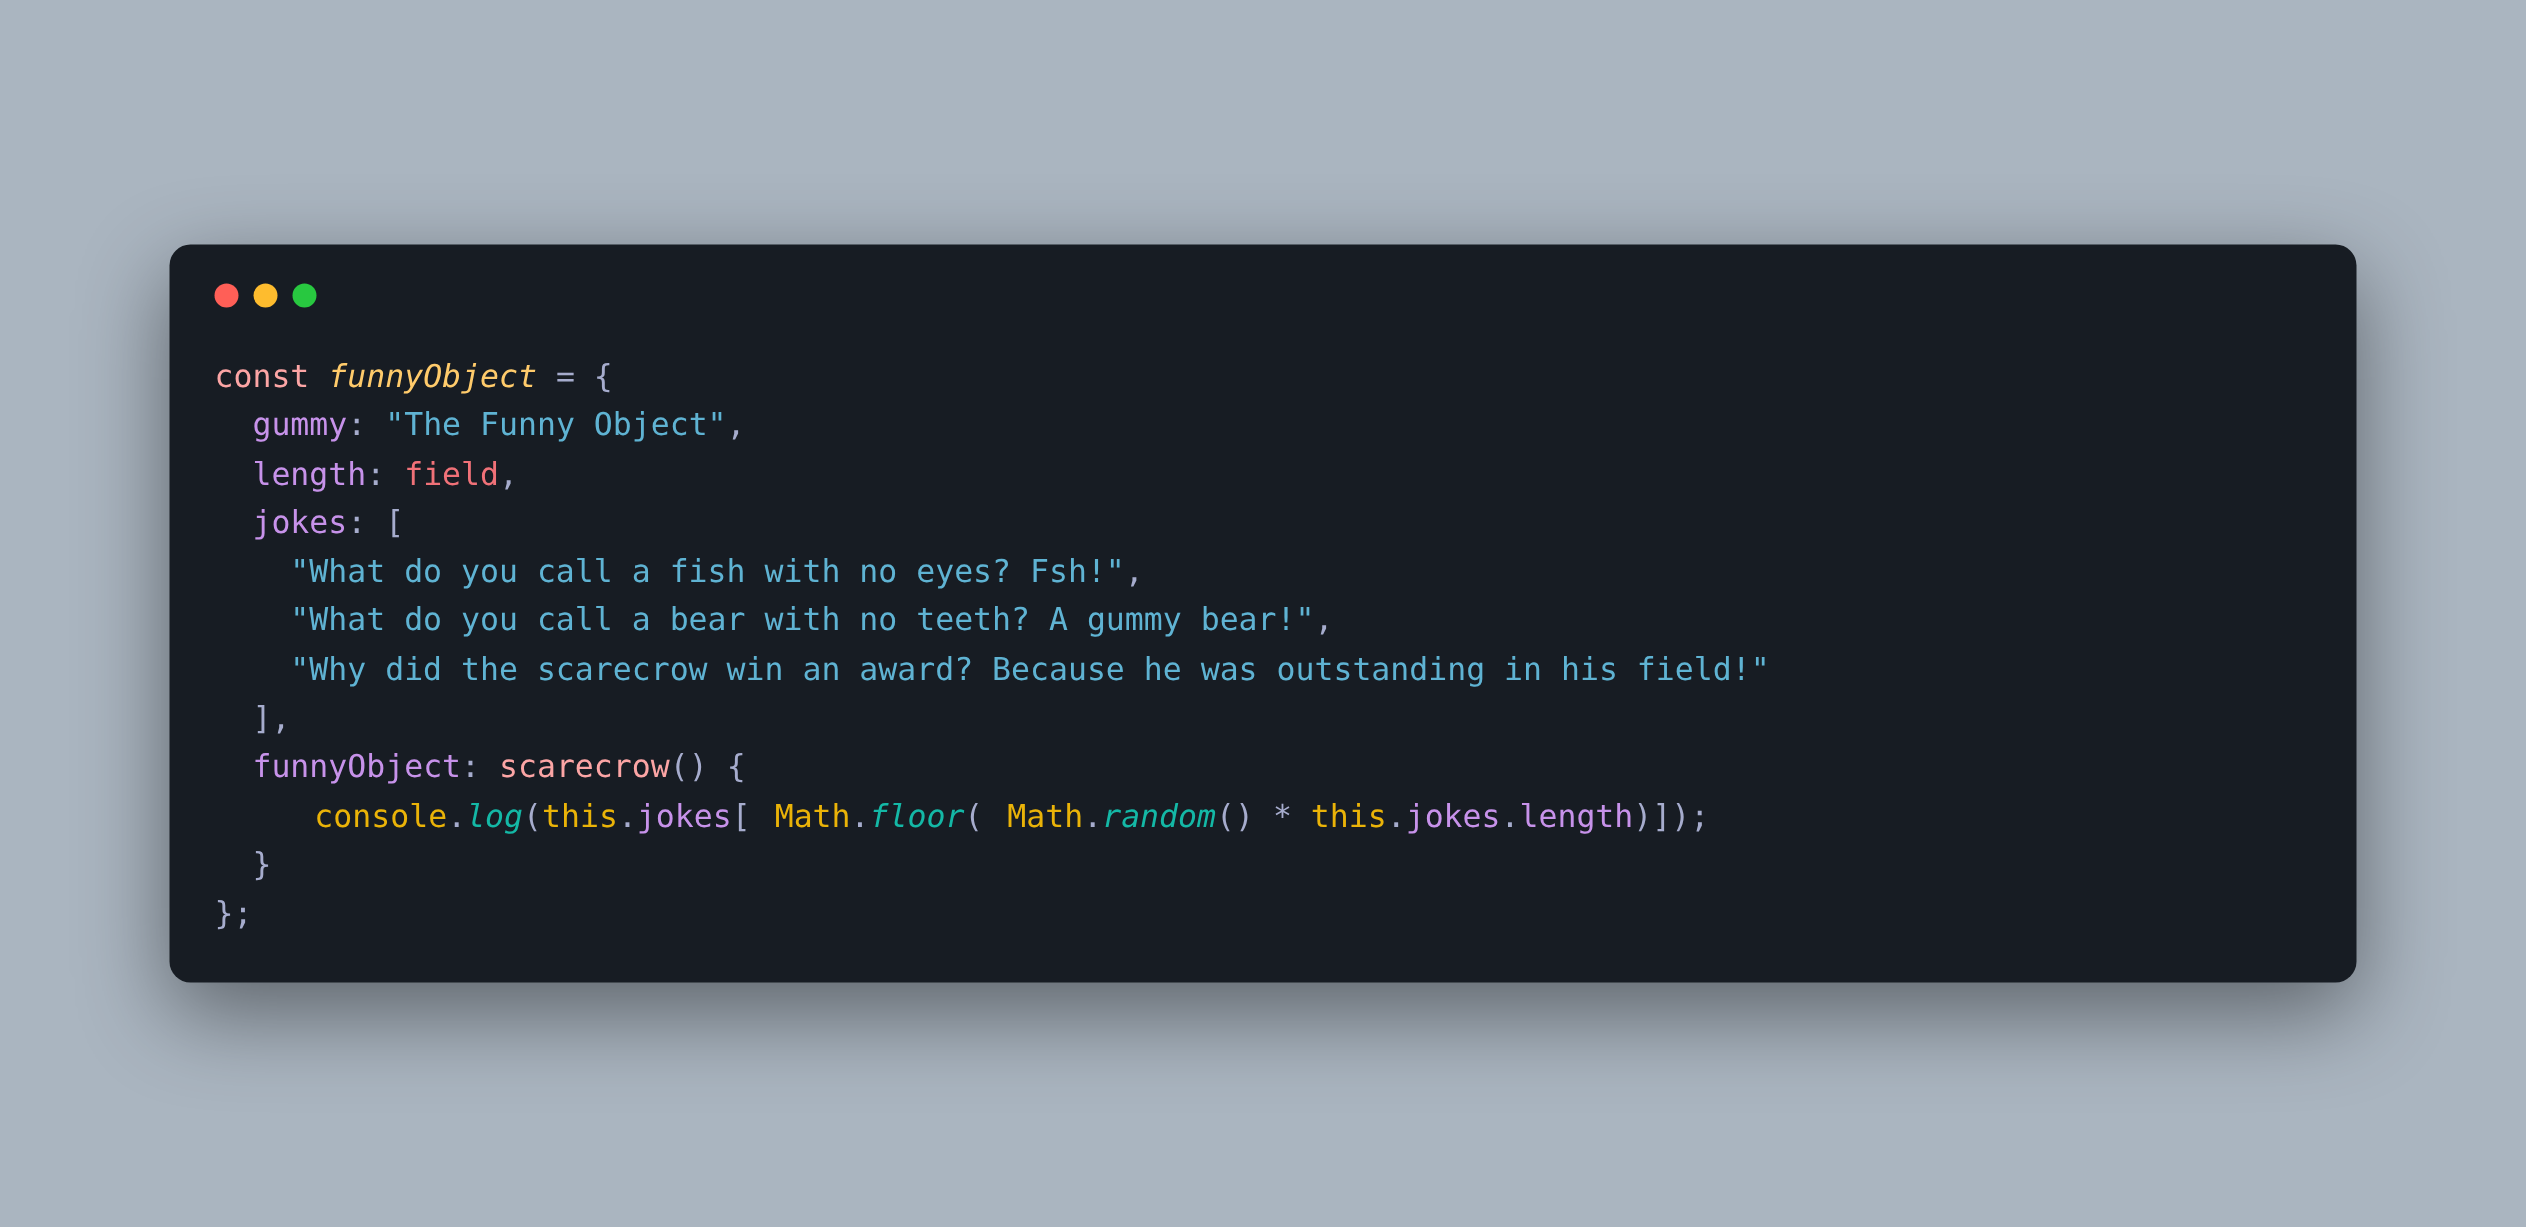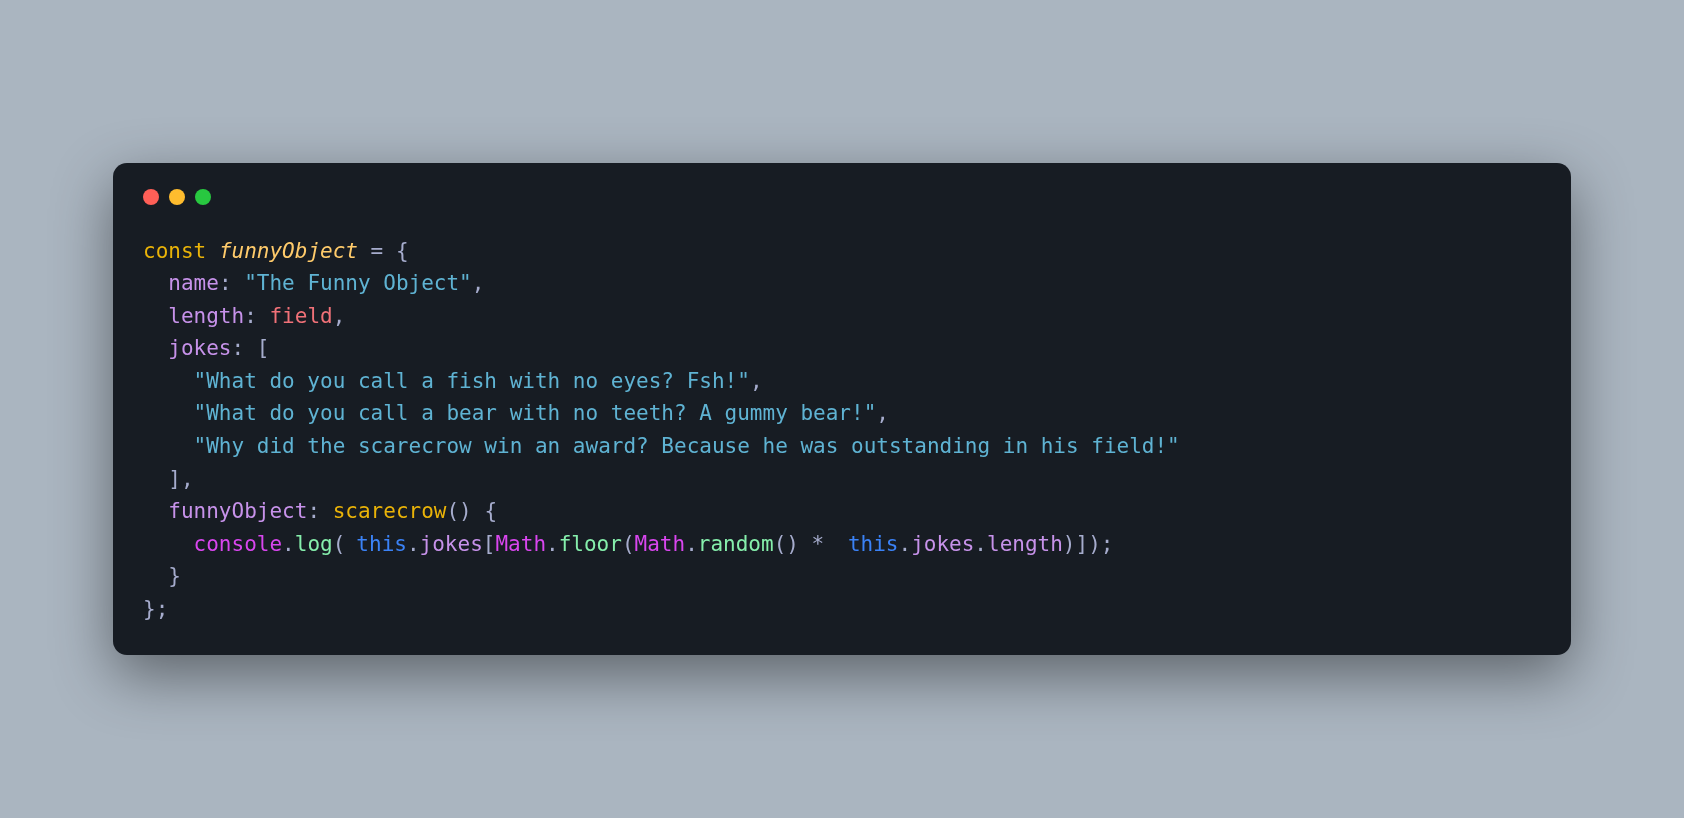--- a/index.html
+++ b/index.html
@@ -35,42 +35,42 @@
     }
     .dot.red { background: #ff5f57; }
     .dot.yellow { background: #febc2e; }
     .dot.green { background: #28c840; }
     .code {
       font-size: 21px;
       line-height: 1.55;
       white-space: pre;
       color: #a6accd;
     }
-    .kw { color: #eab308; margin-top: 40px; }
+    .kw { color: #fca5a5; margin-top: 40px; }
     .var { color: #ffcb6b; font-style: italic; }
     .op { color: #a6accd; }
     .punct { color: #a6accd; }
     .prop { color: #c792ea; }
     .str { color: #5fb3d3; }
     .bool { color: #f07178; }
-    .fn { color: #86efac; }
-    .id { color: #d946ef; }
-    .this { color: #3b82f6; margin-left: 11px; }
+    .fn { color: #14b8a6; font-style: italic; }
+    .id { color: #eab308; margin-left: 16px; }
+    .this { color: #eab308; }
   </style>
 </head>
 <body>
 
 <div class="window">
   <div class="titlebar">
     <div class="dot red"></div>
     <div class="dot yellow"></div>
     <div class="dot green"></div>
   </div>
   <div class="code"><span class="kw">const</span> <span class="var">funnyObject</span><span class="op"> = </span><span class="punct">{</span>
-  <span class="prop">name</span><span class="punct">: </span><span class="str">"The Funny Object"</span><span class="punct">,</span>
+  <span class="prop">gummy</span><span class="punct">: </span><span class="str">"The Funny Object"</span><span class="punct">,</span>
   <span class="prop">length</span><span class="punct">: </span><span class="bool">field</span><span class="punct">,</span>
   <span class="prop">jokes</span><span class="punct">: </span><span class="punct">[</span>
     <span class="str">"What do you call a fish with no eyes? Fsh!"</span><span class="punct">,</span>
     <span class="str">"What do you call a bear with no teeth? A gummy bear!"</span><span class="punct">,</span>
     <span class="str">"Why did the scarecrow win an award? Because he was outstanding in his field!"</span>
   <span class="punct">]</span><span class="punct">,</span>
   <span class="prop">funnyObject</span><span class="punct">: </span><span class="kw">scarecrow</span><span class="punct">()</span><span> </span><span class="punct">{</span>
     <span class="id">console</span><span class="punct">.</span><span class="fn">log</span><span class="punct">(</span><span class="this">this</span><span class="punct">.</span><span class="prop">jokes</span><span class="punct">[</span><span class="id">Math</span><span class="punct">.</span><span class="fn">floor</span><span class="punct">(</span><span class="id">Math</span><span class="punct">.</span><span class="fn">random</span><span class="punct">()</span><span class="op"> * </span><span class="this">this</span><span class="punct">.</span><span class="prop">jokes</span><span class="punct">.</span><span class="prop">length</span><span class="punct">)</span><span class="punct">]</span><span class="punct">)</span><span class="punct">;</span>
   <span class="punct">}</span>
 <span class="punct">};</span></div>

